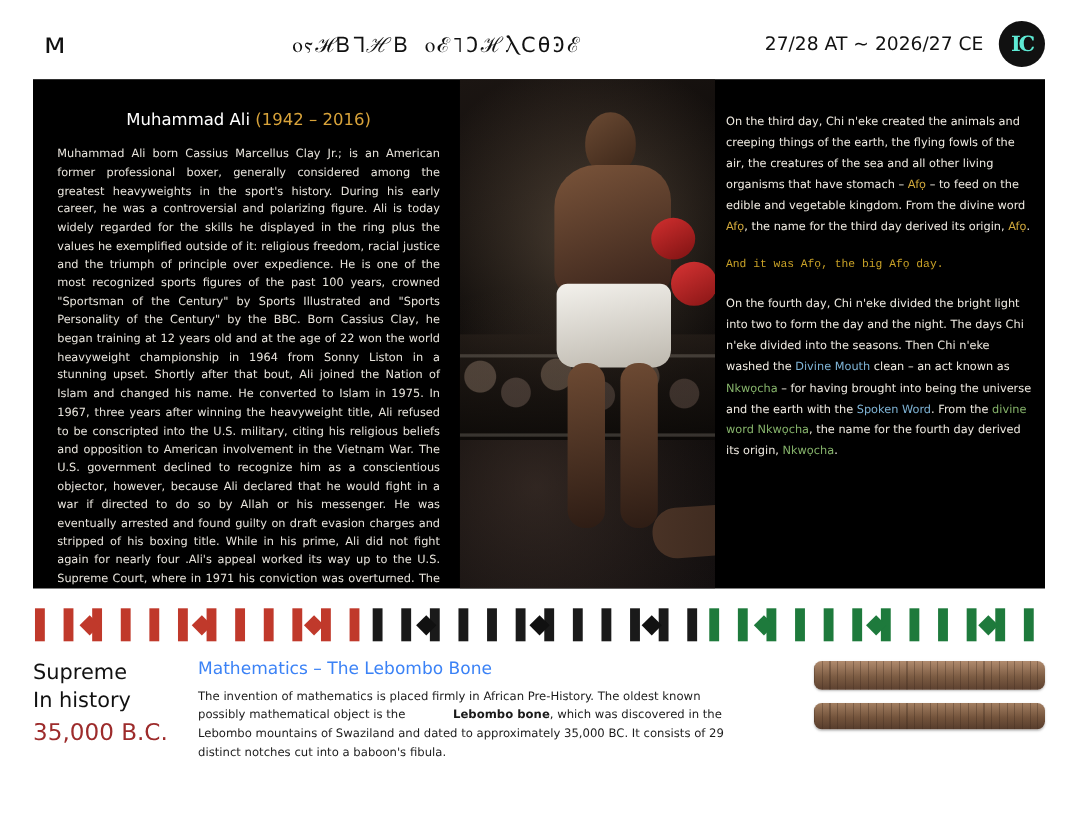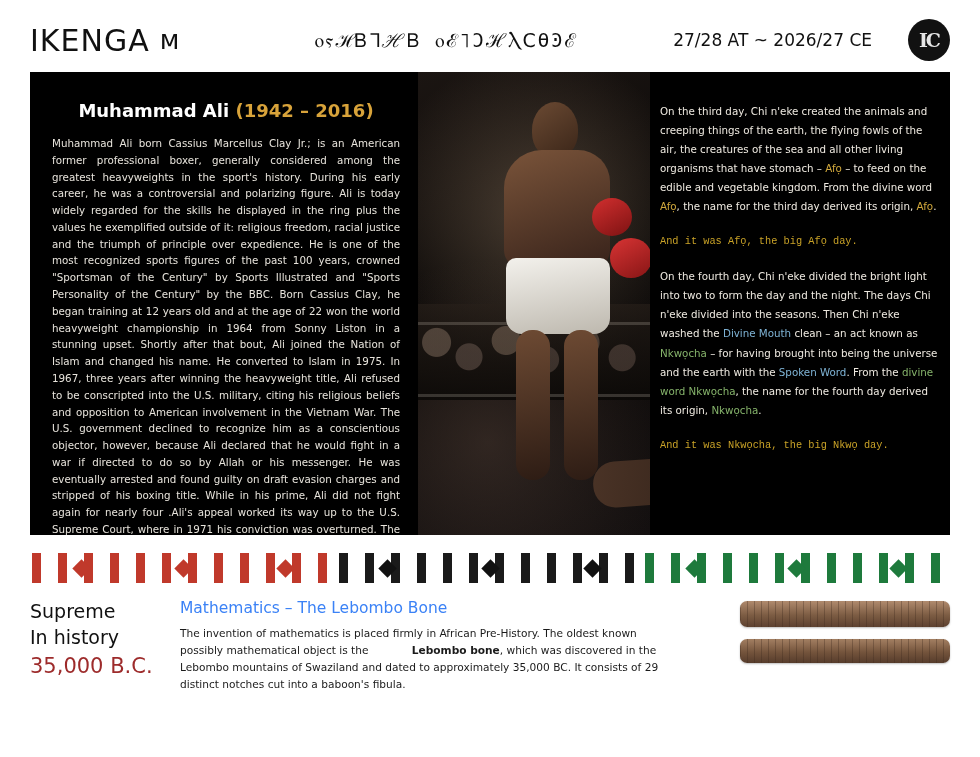--- a/index.html
+++ b/index.html
@@ -44,29 +44,29 @@
     font-size: 19px;
     letter-spacing: 2px;
     color: #111;
     padding-left: 40px;
   }
   .header-date {
     font-family: "DejaVu Sans", sans-serif;
     font-size: 17px;
     color: #111;
     white-space: nowrap;
-    margin-right: 36px;
+    margin-right: 14px;
     text-align: right;
   }
   .logo-badge {
     width: 42px;
     height: 42px;
     border-radius: 50%;
     background: #111;
-    color: #e5e5e5;
+    color: #5eead4;
     display: flex;
     align-items: center;
     justify-content: center;
     font-family: "DejaVu Serif", serif;
     font-size: 19px;
     font-weight: bold;
     letter-spacing: -2px;
   }
 
   
@@ -94,24 +94,24 @@
     width: 300px;
     padding: 30px 12px 10px 10px;
     box-sizing: border-box;
     position: relative;
     z-index: 3;
   }
 
   .article-title {
     color: #fff;
     font-family: "DejaVu Sans", sans-serif;
-    font-size: 18px;
+    font-size: 15px;
     text-align: center;
     margin: 0 0 14px 0;
-    font-weight: bold;
+    font-weight: normal;
   }
   .article-title .years {
     color: #d8a33a;
   }
   .article-body {
     color: #e8e4dc;
     font-family: "DejaVu Sans", sans-serif;
     font-size: 10.3px;
     line-height: 1.63;
     text-align: justify;
@@ -314,21 +314,20 @@
     background:
       repeating-linear-gradient(90deg, rgba(60,40,28,0.55) 0 1px, transparent 1px 7px);
     opacity: 0.6;
   }
   .bone.b2 { height: 24px; background: linear-gradient(180deg,#a8leave,#7a5a41); background: linear-gradient(180deg,#a37f62,#74543c 55%,#563c2c); }
 </style>
 </head>
 <body>
 
 <div class="header">
-  <div class="brand">IKENGA</div>
   <div class="brand-mark">ᴍ</div>
   <div class="header-center">ⲟⲋℋᏴ⅂ℋᏴ  ⲟℰ˥ϽℋⲖⅭϴϿℰ</div>
   <div class="header-date">27/28 AT  ~  2026/27 CE</div>
   <div class="logo-badge">IC</div>
 </div>
 
 <div class="panel">
 
   <div class="col-left">
     <h2 class="article-title">
@@ -358,21 +357,20 @@
   </div>
 
   <div class="col-right">
     <p class="right-par">
       <span>On the third day, Chi n'eke created the animals and creeping things of the earth, the flying fowls of the air, the creatures of the sea and all other living organisms that have stomach – </span><span class="kw-gold">Afọ</span><span> – to feed on the edible and vegetable kingdom. From the divine word </span><span class="kw-gold">Afọ</span><span>, the name for the third day derived its origin, </span><span class="kw-gold">Afọ</span><span>.</span>
     </p>
     <p class="right-par accent">And it was  Afọ, the big  Afọ day.</p>
     <p class="right-par">
       <span>On the fourth day, Chi n'eke divided the bright light into two to form the day and the night. The days Chi n'eke divided into the seasons. Then Chi n'eke washed the </span><span class="kw-blue">Divine Mouth</span><span> clean – an act known as </span><span class="kw-green">Nkwọcha</span><span> – for having brought into being the universe and the earth with the </span><span class="kw-blue">Spoken Word</span><span>. From the </span><span class="kw-green">divine word Nkwọcha</span><span>, the name for the fourth day derived its origin, </span><span class="kw-green">Nkwọcha</span><span>.</span>
     </p>
-    <p class="right-par accent">And it was  Nkwọcha, the big  Nkwọ day.</p>
   </div>
 </div>
 
 <div class="band-wrap">
   <div class="band-seg seg-red">
     <div class="tiles"></div>
     <div class="band-diamonds">
       <span class="dia dia-red"></span>
       <span class="dia dia-red"></span>
       <span class="dia dia-red"></span>

